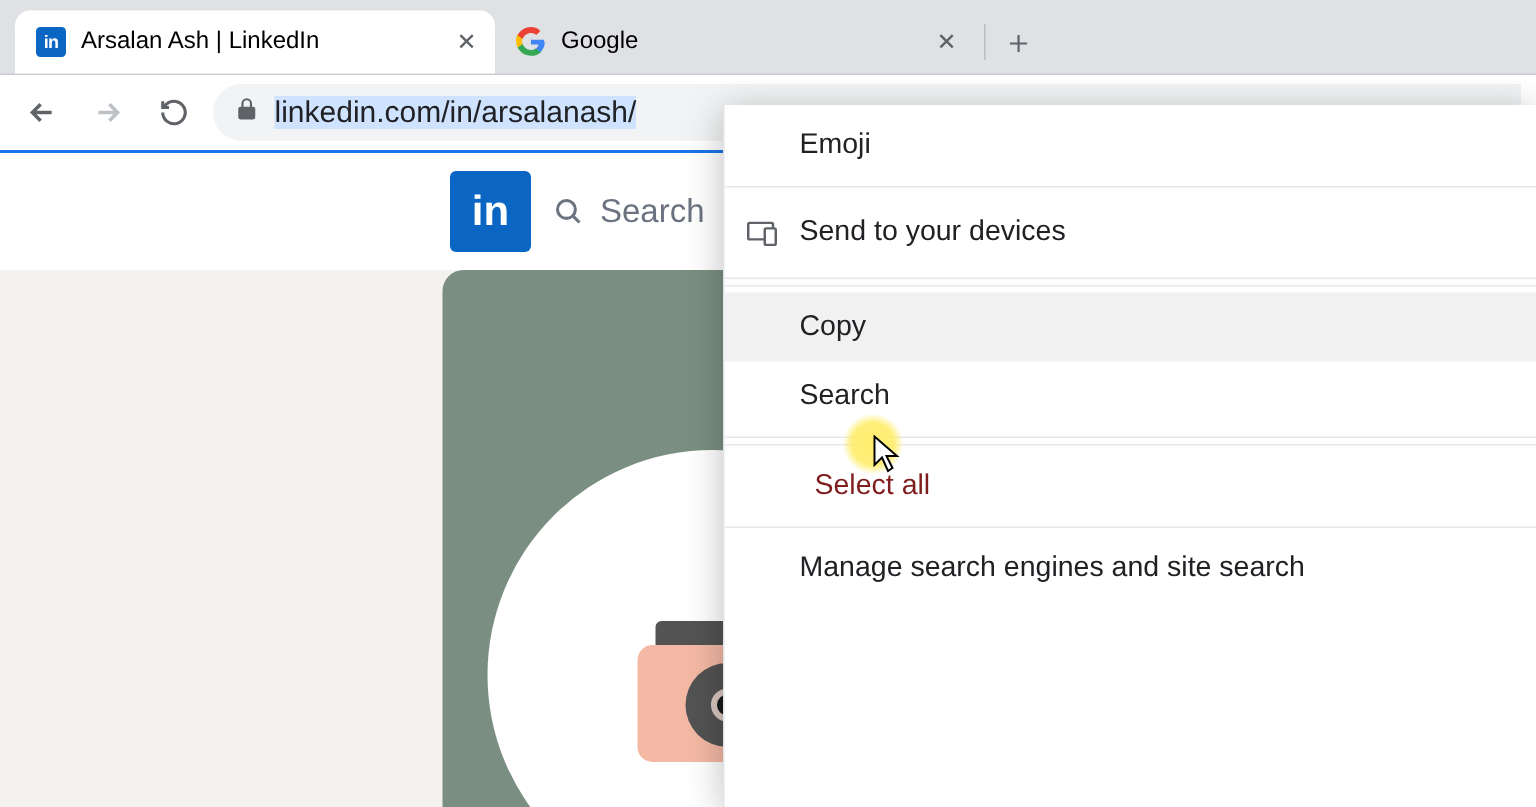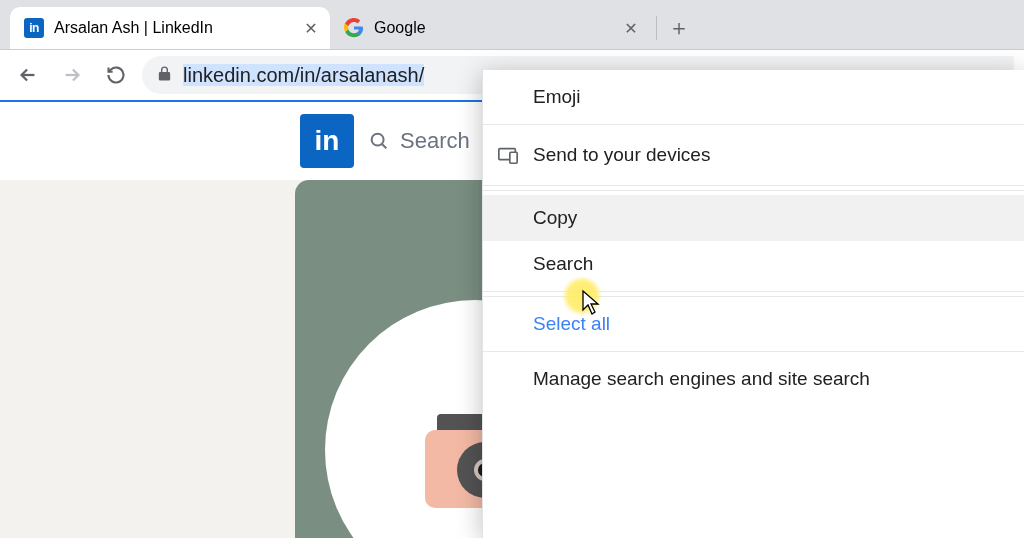--- a/index.html
+++ b/index.html
@@ -127,21 +127,21 @@
     display:flex;
     align-items:center;
     padding: 0 26px 0 50px;
     cursor:pointer;
     position:relative;
   }
   .cm-item .pre-icon{
     position:absolute; left:14px; width:22px; height:22px; color:#5f6368;
   }
   .cm-item.hover { background:#f1f1f1; }
-  .cm-item.disabled { color:#3b82f6; }
+  .cm-item.disabled { color:#7f1d1d;margin-left:10px; }
   .cm-sep { height:1px; background:#e6e8eb; margin: 4px 0; }
   .cm-item.tall { height: 52px; }
   .cm-item.first { margin-top: 4px; }
 
   
   .cursor-spot {
     position:absolute;
     left: 562px; top: 276px;
     width: 40px; height: 40px;
     background: radial-gradient(circle, rgba(255,236,100,0.95) 0%, rgba(255,236,100,0.85) 50%, rgba(255,236,100,0) 72%);

